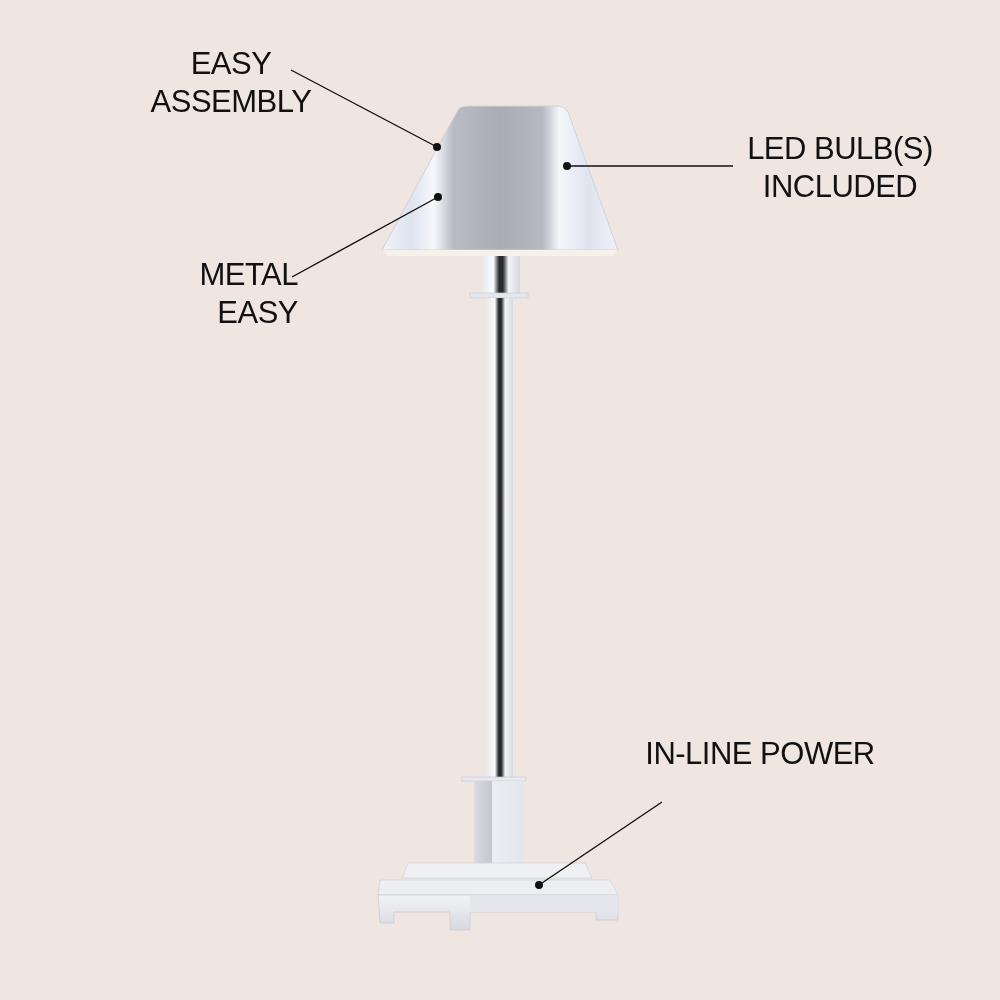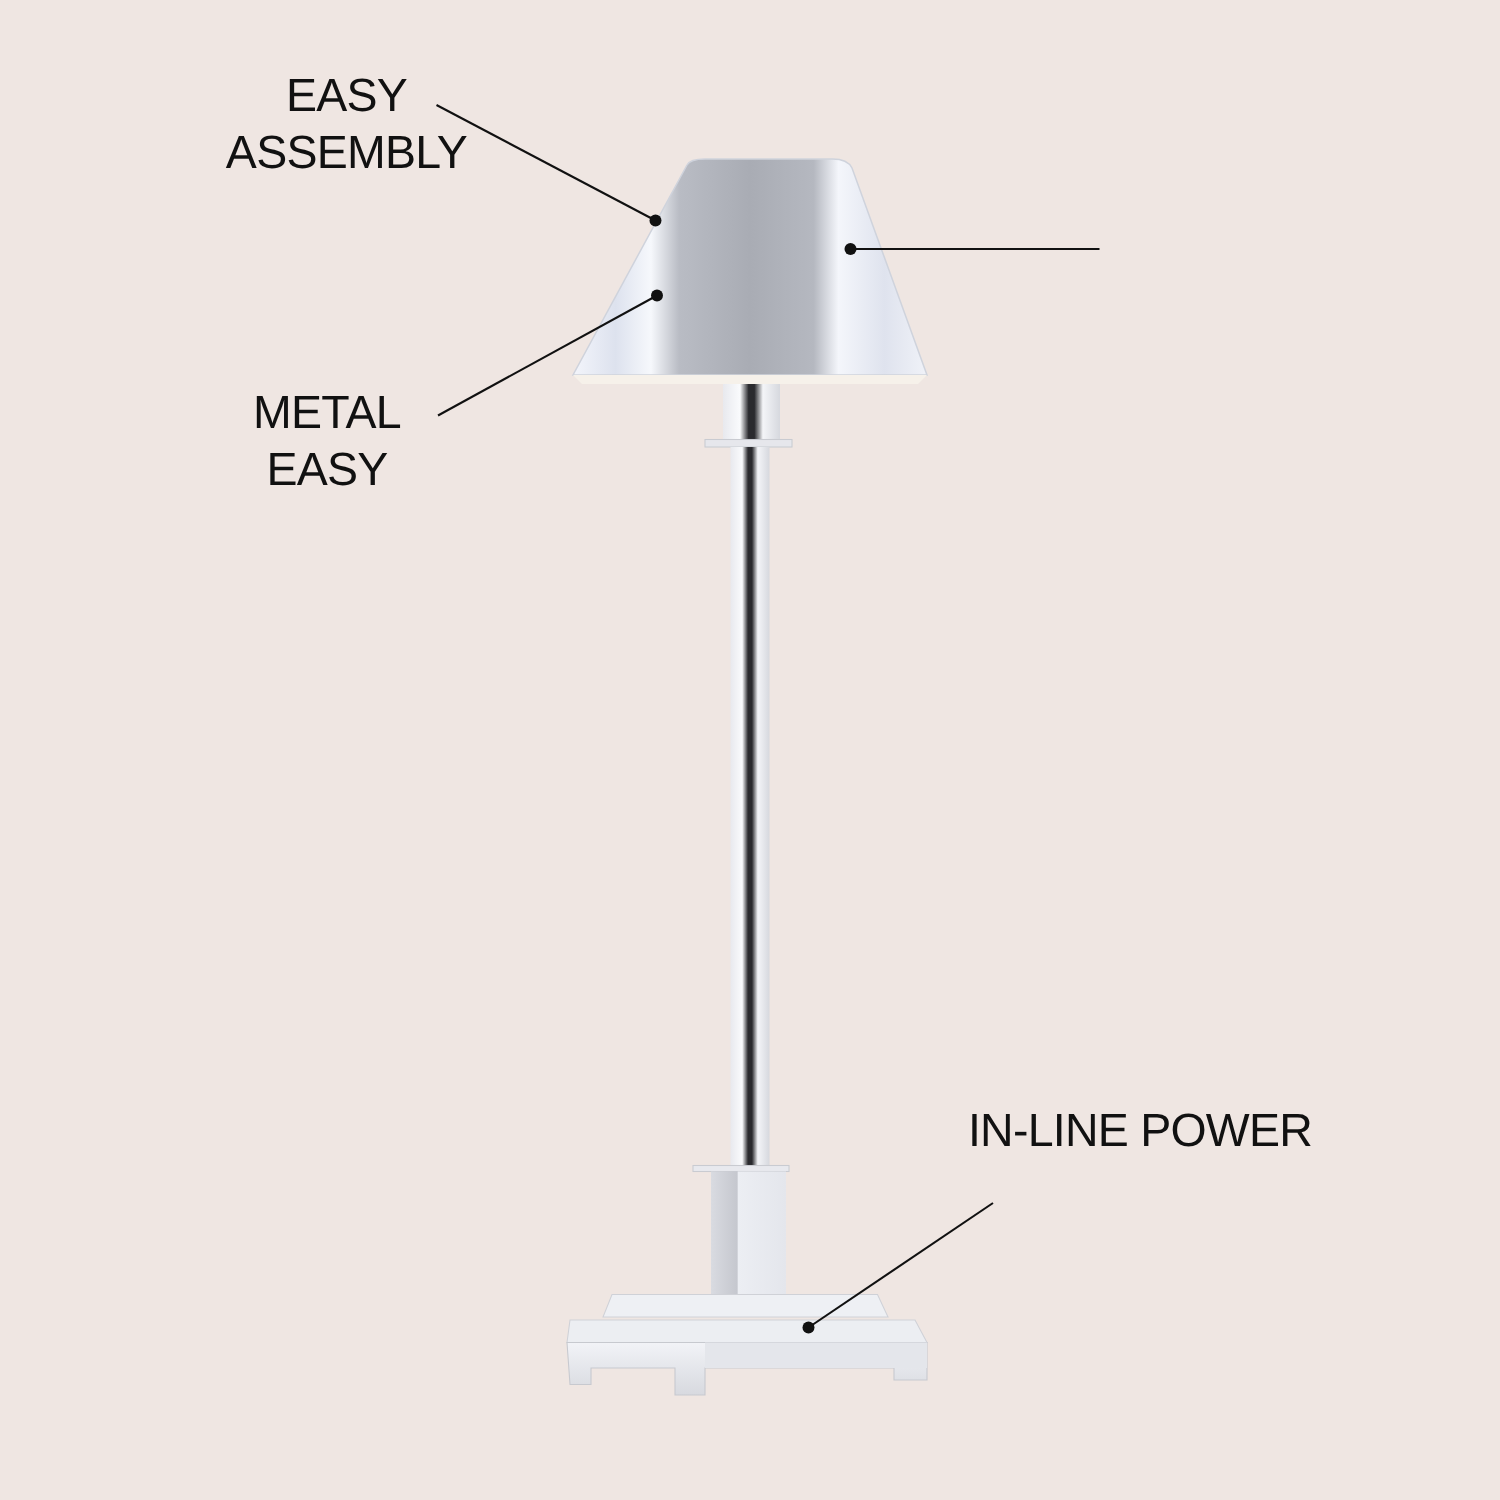--- a/index.html
+++ b/index.html
@@ -13,21 +13,21 @@
   .label {
     position: absolute;
     color: #111;
     font-size: 31px;
     line-height: 38px;
     text-align: center;
     letter-spacing: -0.5px;
   }
   .label span { display: block; white-space: nowrap; }
   #lbl-easy { left: 136px; top: 45px; width: 190px; }
-  #lbl-metal { left: 138px; top: 256px; width: 160px; }
+  #lbl-metal { left: 138px; top: 256px; width: 160px; text-align: right; }
   #lbl-led { left: 730px; top: 130px; width: 220px; }
   #lbl-power { left: 630px; top: 735px; width: 260px; }
   svg.lamp { position: absolute; left: 0; top: 0; }
 </style>
 </head>
 <body>
 
 <div class="stage">
 
   <svg class="lamp" width="1000" height="1000" viewBox="0 0 1000 1000">
@@ -102,16 +102,20 @@
   </svg>
 
   <div class="label" id="lbl-easy">
     <span>EASY</span>
     <span>ASSEMBLY</span>
   </div>
   <div class="label" id="lbl-metal">
     <span>METAL</span>
     <span>EASY</span>
   </div>
+  <div class="label" id="lbl-led">
+    <span>LED BULB(S)</span>
+    <span>INCLUDED</span>
+  </div>
   <div class="label" id="lbl-power">
     <span>IN-LINE POWER</span>
   </div>
 </div>
 
 </body></html>

